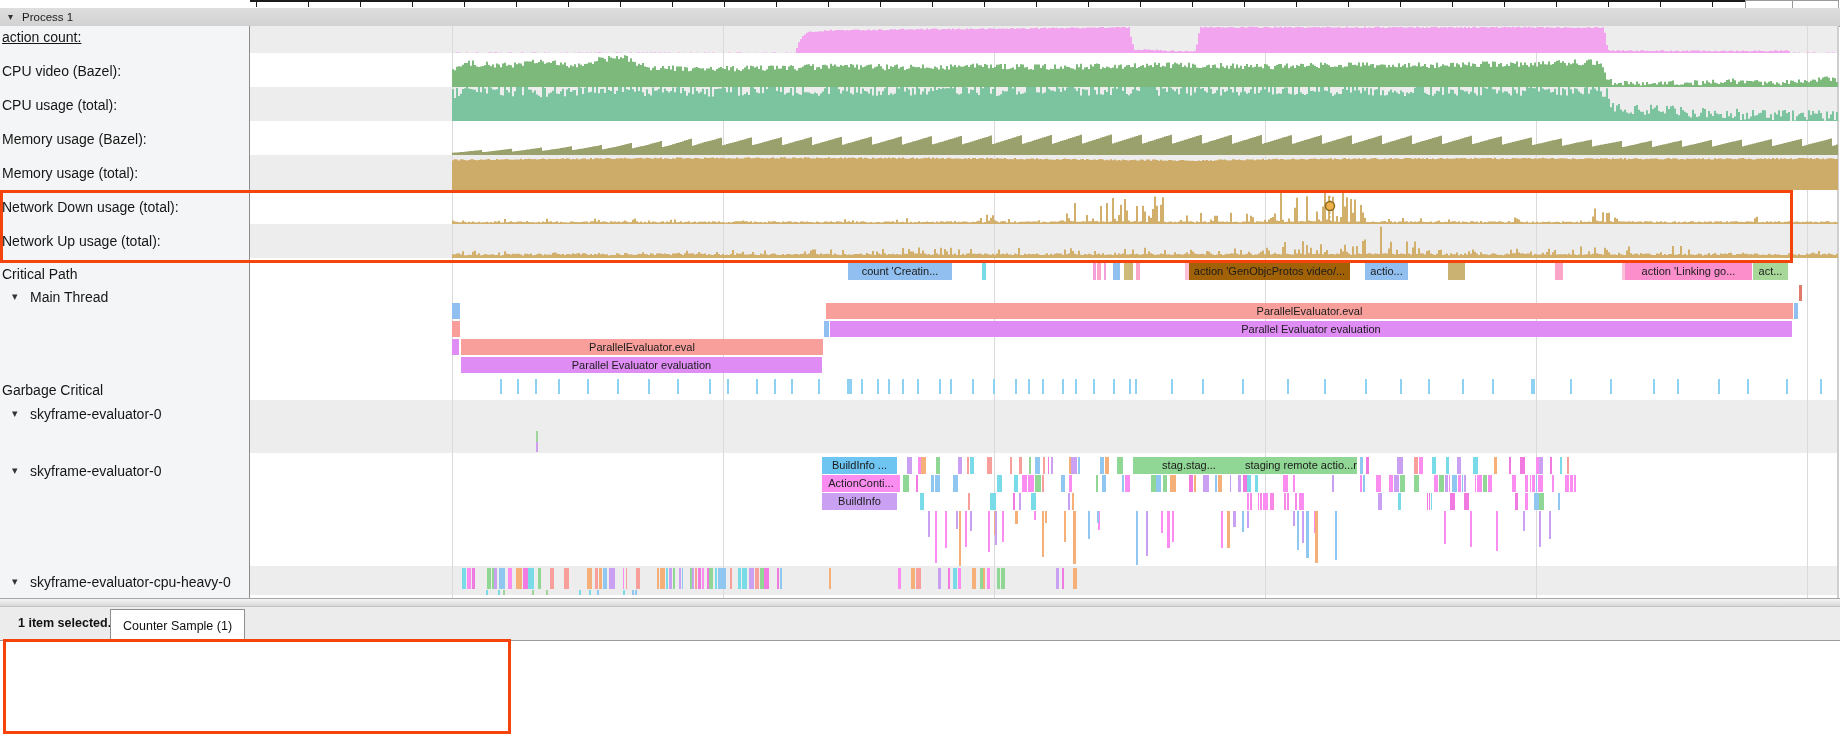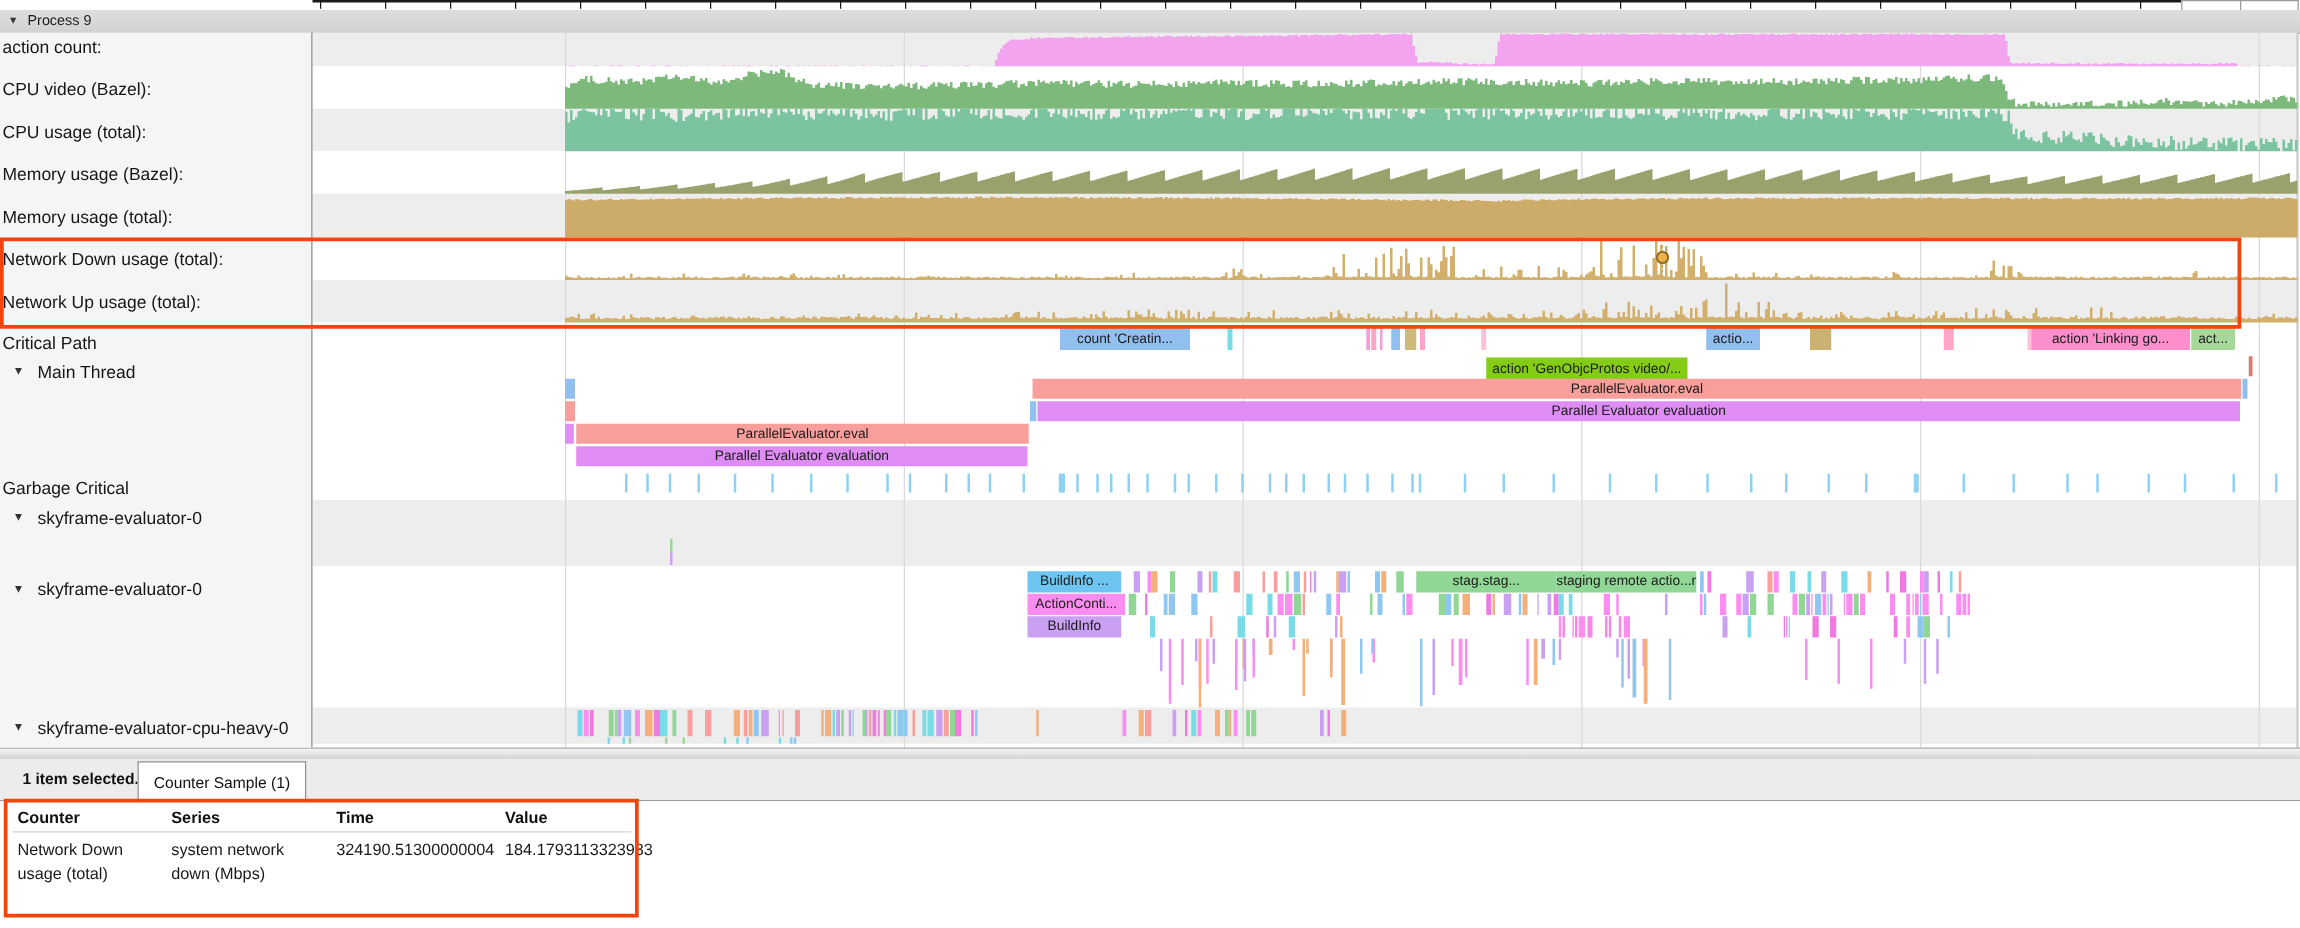--- a/index.html
+++ b/index.html
@@ -66,26 +66,26 @@
       <div class="abs ruler-tick" style="left: 1660px;"></div>
       <div class="abs ruler-tick" style="left: 1712px;"></div>
       <div class="abs ruler-tick" style="left: 1764px;"></div>
       <div class="abs ruler-tick" style="left: 1816px;"></div>
     </div>
   <div class="abs viewport-box" style="left:1745px;width:46px;"></div>
   <div class="abs viewport-box" style="left:1792px;width:45px;"></div>
 
   <div class="abs" id="process-bar">
     <span class="tri">▾</span>
-    <span class="ptitle">Process 9</span>
+    <span class="ptitle">Process 1</span>
   </div>
 
   <div class="abs" id="sidebar">
       <div style="position: absolute; left: 0px; top: 3px; width: 249px; height: 17px;">
-        <span class="side-label" style="left: 2px; top: 0px;">action count:</span>
+        <span class="side-label" style="left: 2px; top: 0px; text-decoration: underline;">action count:</span>
       </div>
       <div style="position: absolute; left: 0px; top: 37px; width: 249px; height: 17px;">
         <span class="side-label" style="left: 2px; top: 0px;">CPU video (Bazel):</span>
       </div>
       <div style="position: absolute; left: 0px; top: 71px; width: 249px; height: 17px;">
         <span class="side-label" style="left: 2px; top: 0px;">CPU usage (total):</span>
       </div>
       <div style="position: absolute; left: 0px; top: 105px; width: 249px; height: 17px;">
         <span class="side-label" style="left: 2px; top: 0px;">Memory usage (Bazel):</span>
       </div>
@@ -155,21 +155,21 @@
       </svg>
       <div class="tl-span" style="position: absolute; left: 848px; top: 262px; width: 104px; height: 18px; background: rgb(144, 191, 240); line-height: 18px;">count 'Creatin...</div>
       <div class="tl-span" style="position: absolute; left: 982px; top: 262px; width: 4px; height: 18px; background: rgb(122, 219, 232); line-height: 18px;"></div>
       <div class="tl-span" style="position: absolute; left: 1093px; top: 262px; width: 3px; height: 18px; background: rgb(242, 160, 220); line-height: 18px;"></div>
       <div class="tl-span" style="position: absolute; left: 1097px; top: 262px; width: 4px; height: 18px; background: rgb(251, 166, 201); line-height: 18px;"></div>
       <div class="tl-span" style="position: absolute; left: 1104px; top: 262px; width: 2px; height: 18px; background: rgb(242, 160, 220); line-height: 18px;"></div>
       <div class="tl-span" style="position: absolute; left: 1113px; top: 262px; width: 7px; height: 18px; background: rgb(144, 191, 240); line-height: 18px;"></div>
       <div class="tl-span" style="position: absolute; left: 1124px; top: 262px; width: 9px; height: 18px; background: rgb(205, 185, 122); line-height: 18px;"></div>
       <div class="tl-span" style="position: absolute; left: 1136px; top: 262px; width: 4px; height: 18px; background: rgb(251, 166, 201); line-height: 18px;"></div>
       <div class="tl-span" style="position: absolute; left: 1185px; top: 262px; width: 4px; height: 18px; background: rgb(252, 192, 216); line-height: 18px;"></div>
-      <div class="tl-span" style="position: absolute; left: 1189px; top: 262px; width: 161px; height: 18px; background: #84cc16; line-height: 18px; margin-top: 24px;">action 'GenObjcProtos video/...</div>
+      <div class="tl-span" style="position: absolute; left: 1189px; top: 262px; width: 161px; height: 18px; background: #a16207; line-height: 18px;">action 'GenObjcProtos video/...</div>
       <div class="tl-span" style="position: absolute; left: 1365px; top: 262px; width: 43px; height: 18px; background: rgb(144, 191, 240); line-height: 18px;">actio...</div>
       <div class="tl-span" style="position: absolute; left: 1448px; top: 262px; width: 17px; height: 18px; background: rgb(201, 178, 114); line-height: 18px;"></div>
       <div class="tl-span" style="position: absolute; left: 1555px; top: 262px; width: 8px; height: 18px; background: rgb(251, 166, 201); line-height: 18px;"></div>
       <div class="tl-span" style="position: absolute; left: 1622px; top: 262px; width: 3px; height: 18px; background: rgb(252, 192, 216); line-height: 18px;"></div>
       <div class="tl-span" style="position: absolute; left: 1625px; top: 262px; width: 127px; height: 18px; background: rgb(251, 142, 203); line-height: 18px;">action 'Linking go...</div>
       <div class="tl-span" style="position: absolute; left: 1753px; top: 262px; width: 35px; height: 18px; background: rgb(168, 215, 154); line-height: 18px;">act...</div>
       <div class="tl-span" style="position: absolute; left: 1799px; top: 285px; width: 3px; height: 16px; background: rgb(224, 122, 109); line-height: 16px;"></div>
       <div class="tl-span" style="position: absolute; left: 452px; top: 303px; width: 8px; height: 16px; background: rgb(144, 191, 240); line-height: 16px;"></div>
       <div class="tl-span" style="position: absolute; left: 826px; top: 303px; width: 967px; height: 16px; background: rgb(248, 159, 155); line-height: 16px;">ParallelEvaluator.eval</div>
       <div class="tl-span" style="position: absolute; left: 1794px; top: 303px; width: 4px; height: 16px; background: rgb(144, 191, 240); line-height: 16px;"></div>
@@ -495,24 +495,13 @@
       <div style="position: absolute; left: 635px; top: 590px; width: 2px; height: 5px; background: rgb(143, 199, 240);"></div>
       <div class="anno" style="position: absolute; left: 0px; top: 190px; width: 1793px; height: 73px; border-color: rgb(244, 68, 12);"></div>
       <div class="anno" style="position: absolute; left: 3px; top: 639px; width: 508px; height: 95px; border-color: rgb(244, 68, 12);"></div>
     </div>
 
   <div class="abs" id="divider"></div>
   <div class="abs" id="tabbar">
     <span id="status-text">1 item selected.</span>
     <span id="tab-counter">Counter Sample (1)</span>
   </div>
-  <div class="abs" id="panel-content">
-    <span class="th" style="left:14px;">Counter</span>
-    <span class="th" style="left:137px;">Series</span>
-    <span class="th" style="left:269px;">Time</span>
-    <span class="th" style="left:404px;">Value</span>
-    <div id="head-rule"></div>
-    <div class="td" style="left:14px;width:112px;">Network Down usage (total)</div>
-    <div class="td" style="left:137px;width:122px;">system network down (Mbps)</div>
-    <div class="td" style="left:269px;width:130px;">324190.51300000004</div>
-    <div class="td" style="left:404px;width:110px;">184.1793113323983</div>
-  </div>
 </div>
 
 </body></html>

